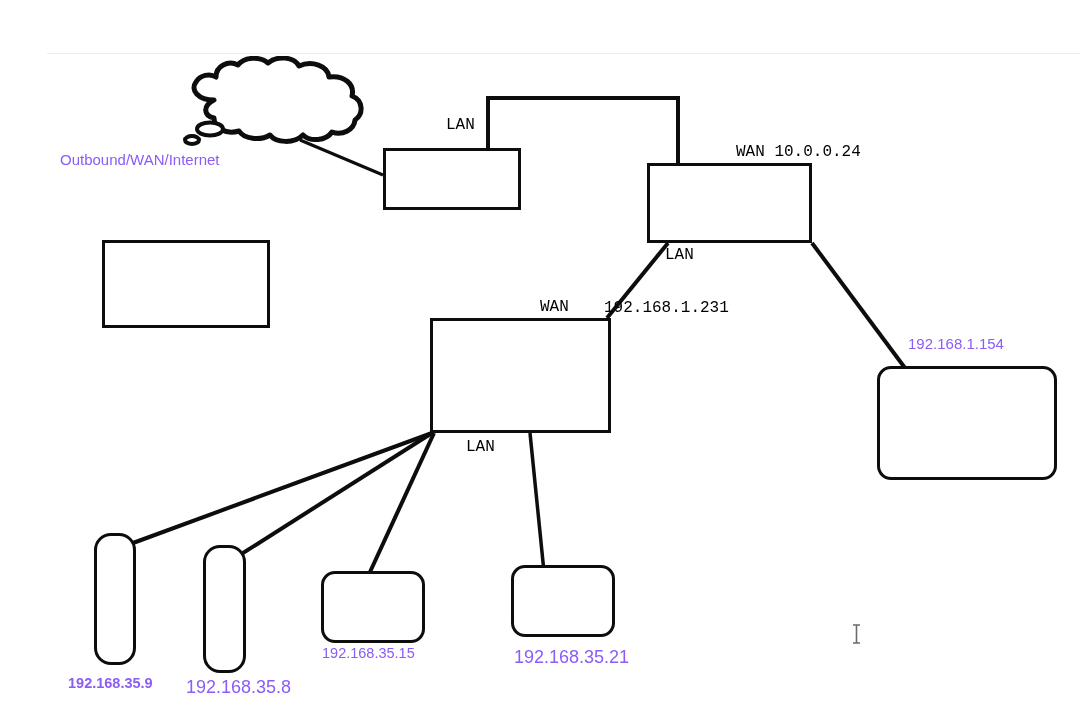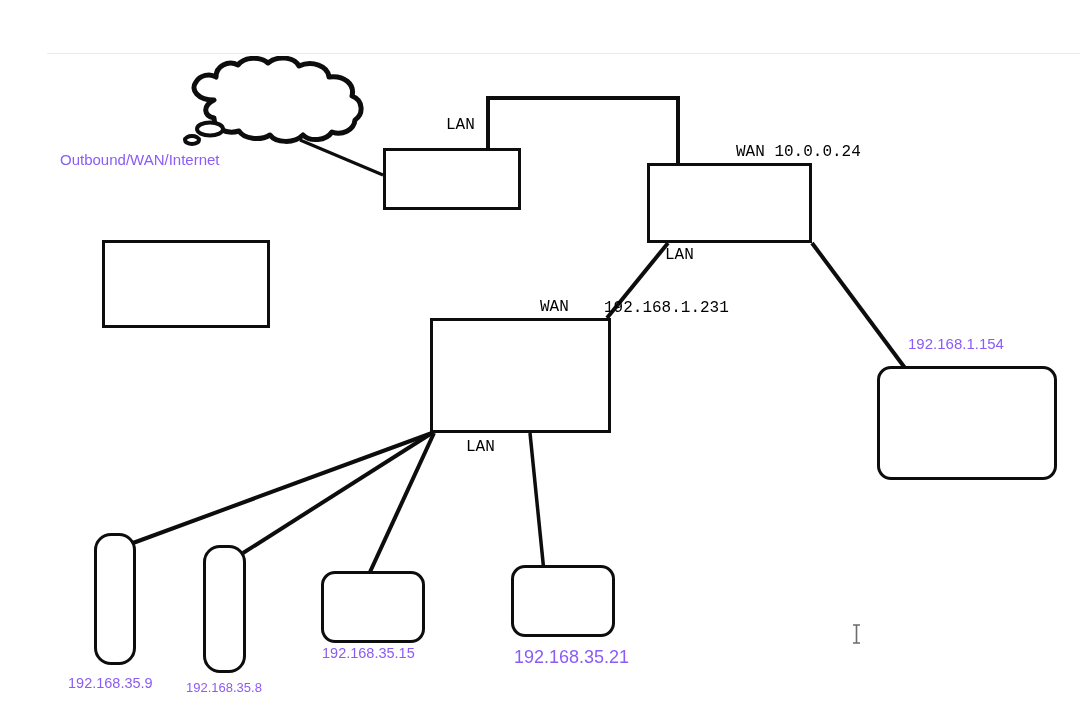--- a/index.html
+++ b/index.html
@@ -176,27 +176,27 @@
   <div class="free-label" style="left:908px; top:334px;">192.168.1.154</div>
   <div class="node rounded" style="left:877px; top:366px; width:180px; height:114px;"></div>
   <div class="box-text" style="left:877px; top:402px; width:180px; text-align:center;">
     <span class="line">Office PC, Break room PC</span>
   </div>
 
   <div class="node pill" style="left:94px; top:533px; width:42px; height:132px;"></div>
   <div class="box-text" style="left:84px; top:592px; width:62px; text-align:center; font-size:14px;">
     <span class="line">Kiosk</span>
   </div>
-  <div class="free-label" style="left:68px; top:674px; font-size:14.5px;">192.168.35.9</div>
+  <div class="free-label" style="left:68px; top:674px; font-size:14.5px;font-weight:bold;">192.168.35.9</div>
 
   <div class="node pill" style="left:203px; top:545px; width:43px; height:128px;"></div>
   <div class="box-text" style="left:194px; top:567px; width:62px; text-align:center; font-size:14px;">
     <span class="line">kiosk</span>
   </div>
-  <div class="free-label" style="left:186px; top:678px; font-size:13px;">192.168.35.8</div>
+  <div class="free-label" style="left:186px; top:678px; font-size:18px;">192.168.35.8</div>
 
   <div class="node rounded" style="left:321px; top:571px; width:104px; height:72px;"></div>
   <div class="box-text" style="left:321px; top:585px; width:104px; padding-left:20px; text-align:left;">
     <span class="line">POSX</span>
   </div>
   <div class="free-label" style="left:322px; top:644px; font-size:14.5px;">192.168.35.15</div>
 
   <div class="node rounded" style="left:511px; top:565px; width:104px; height:72px;"></div>
   <div class="box-text" style="left:511px; top:590px; width:104px; text-align:center;">
     <span class="line">XLoader</span>

